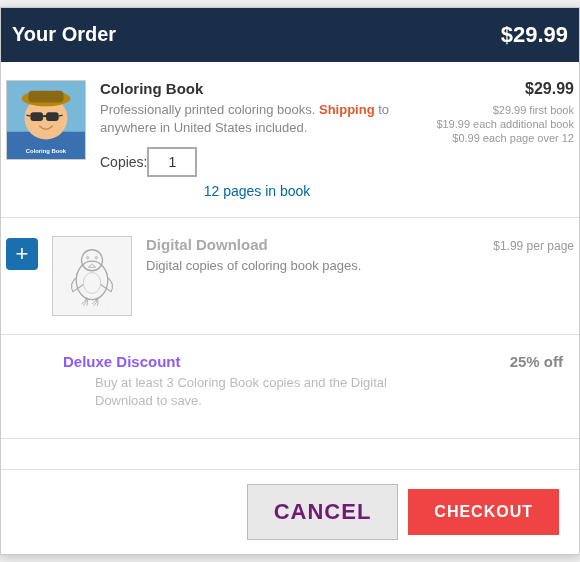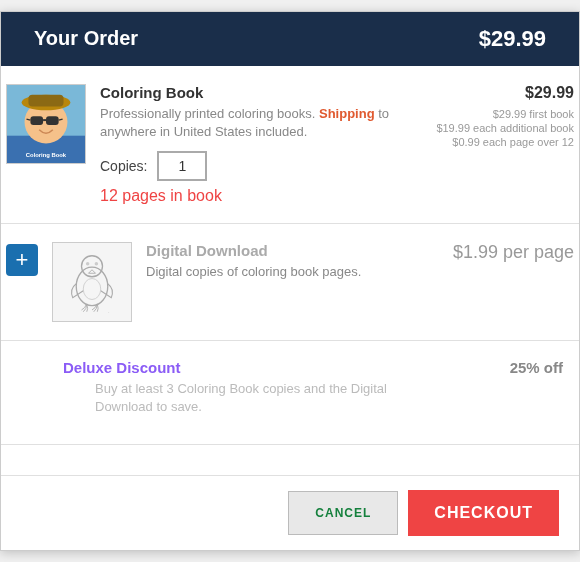--- a/index.html
+++ b/index.html
@@ -16,21 +16,21 @@
       background: #fff;
       border: 1px solid #ccc;
       box-shadow: 0 2px 10px rgba(0,0,0,0.2);
     }
     .header {
       background: #1a2e4a;
       color: #fff;
       display: flex;
       justify-content: space-between;
       align-items: center;
-      padding: 14px 33px;
+      padding: 14px 11px;
     }
     .header-title {
       font-size: 20px;
       font-weight: bold;
     }
     .header-price {
       font-size: 22px;
       font-weight: bold;
     }
     .section {
@@ -91,58 +91,58 @@
     }
     .product-desc {
       font-size: 13px;
       color: #888;
       line-height: 1.4;
       margin-bottom: 10px;
     }
     .copies-row {
       display: flex;
       align-items: center;
-      gap: 10px;
       margin-bottom: 6px;
     }
     .copies-label {
       font-size: 14px;
       color: #444;
     }
     .copies-input {
       width: 50px;
       height: 30px;
       border: 2px solid #aaa;
       text-align: center;
       font-size: 14px;
       color: #333;
       outline: none;
     }
     .pages-info {
-      font-size: 16px;
-      color: #ef4444;
+      font-size: 14px;
+      color: #0369a1;
+      text-align: center;
     }
     .price-col {
       text-align: right;
       flex-shrink: 0;
       min-width: 160px;
     }
     .price-main {
       font-size: 16px;
       font-weight: bold;
       color: #333;
       margin-bottom: 6px;
     }
     .price-detail {
       font-size: 11px;
       color: #999;
       margin-bottom: 2px;
     }
     .price-per-page {
-      font-size: 18px;
+      font-size: 12px;
       color: #999;
     }
     .discount-section {
       padding: 18px 16px 28px 16px;
     }
     .discount-name {
       font-size: 15px;
       font-weight: bold;
       color: #8b5cf6;
       margin-bottom: 4px;
@@ -162,24 +162,24 @@
       display: flex;
       justify-content: flex-end;
       align-items: center;
       padding: 14px 20px;
       gap: 10px;
       border-top: 1px solid #e0e0e0;
       background: #fff;
     }
     .btn-cancel {
       background: #e8e8e8;
-      color: #15803d;
+      color: #701a75;
       border: 1px solid #bbb;
       padding: 14px 26px;
-      font-size: 12px;
+      font-size: 22px;
       font-weight: bold;
       cursor: pointer;
       letter-spacing: 1px;
       min-width: 90px;
     }
     .btn-checkout {
       background: #ef4444;
       color: #fff;
       border: none;
       padding: 14px 26px;

